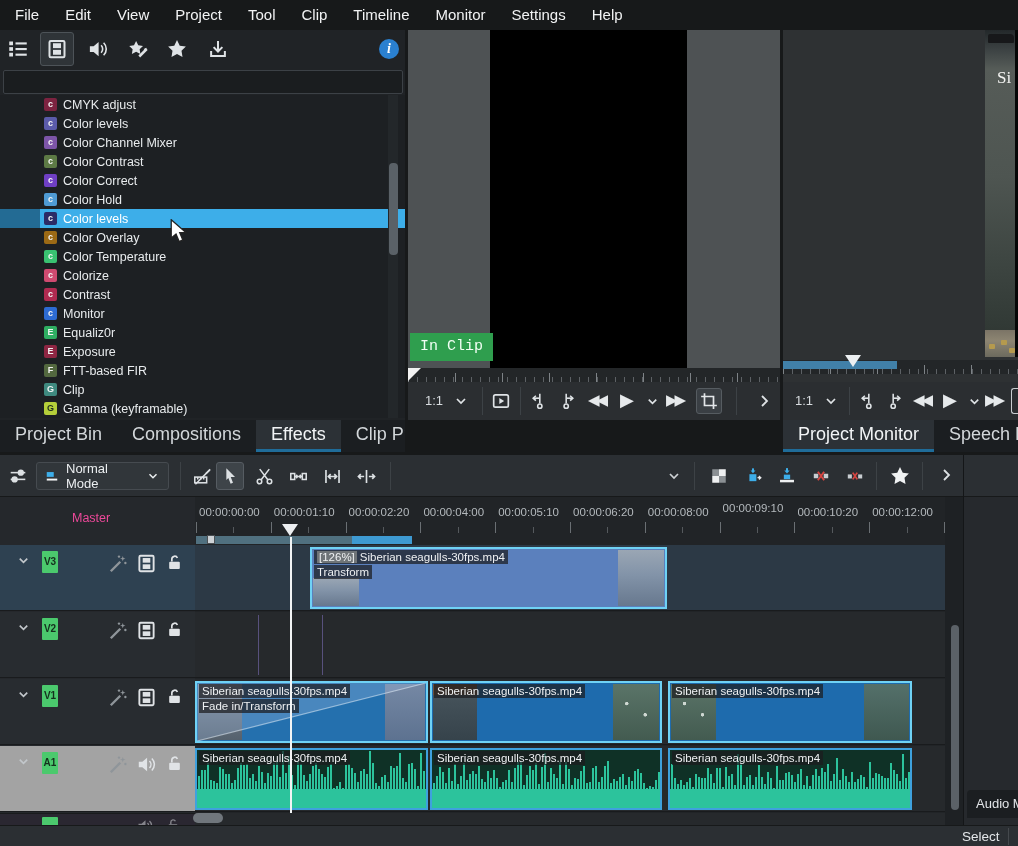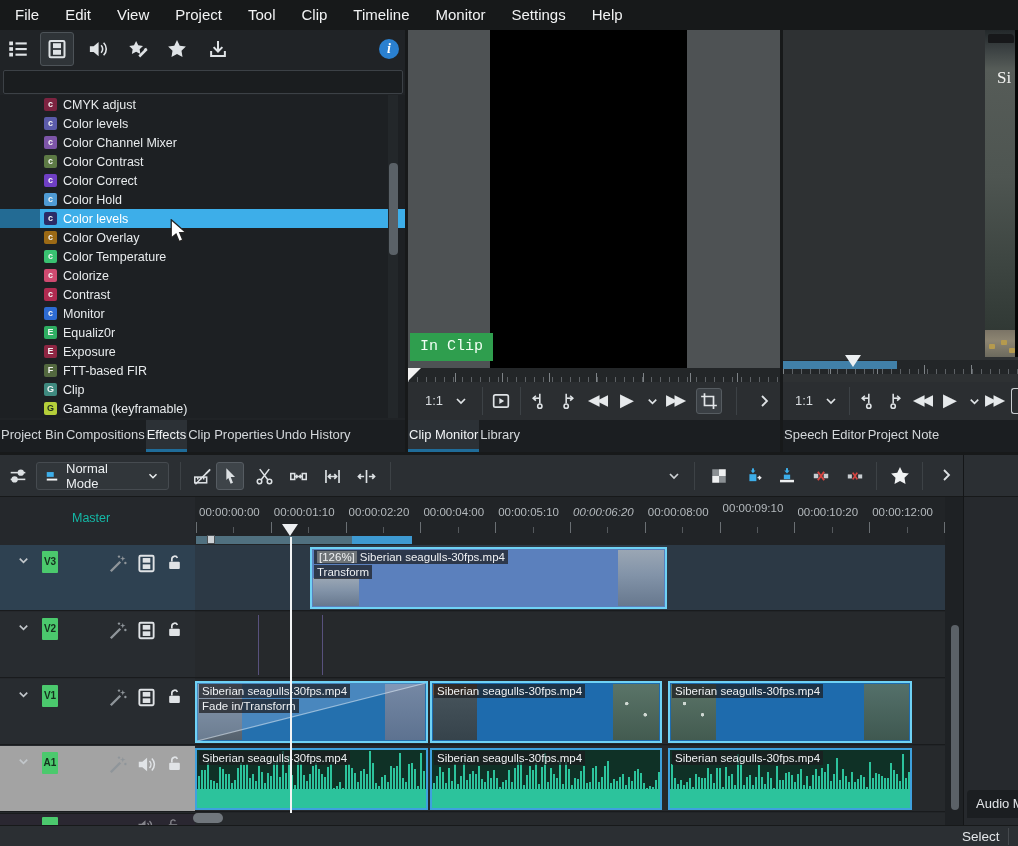--- a/index.html
+++ b/index.html
@@ -32,31 +32,31 @@
 #pm-area{position:absolute;left:783px;top:30px;width:235px;height:390px;background:#2e3133}
 #pm-image{position:absolute;left:202px;top:0;width:33px;height:327px;background:linear-gradient(180deg,#23282a 0%,#3c4243 6%,#565c58 12%,#4e5551 45%,#3e4642 70%,#333b37 88%,#2c332f 100%)}
 #pm-boat{position:absolute;left:3px;top:4px;width:26px;height:9px;background:#17181a;border-radius:2px 4px 1px 1px}
 #pm-si{position:absolute;left:12px;top:38px;font-family:"Liberation Serif",serif;font-size:17px;color:#f4f4f2}
 #pm-deck{position:absolute;left:0;top:300px;width:33px;height:27px;background:linear-gradient(180deg,#7b7466 0%,#8d8572 40%,#6c6a5e 100%)}
 .deck-dot{position:absolute;width:6px;height:5px;background:#b59a4e;border-radius:1px}
 #pm-zone{position:absolute;background:#4180a8;height:8px}
 .playhead-tri{position:absolute;width:0;height:0;border-left:8px solid transparent;border-right:8px solid transparent;border-top:12px solid #eceff1}
 
 .tabbar{position:absolute;top:420px;height:32px;background:#1b1e21;display:flex;align-items:stretch;overflow:hidden}
-.tab{display:flex;align-items:center;padding:0 1px;font-size:13px;color:#d3d7da;white-space:nowrap;border-bottom:3px solid transparent}
+.tab{display:flex;align-items:center;padding:0 15px;font-size:18px;color:#d3d7da;white-space:nowrap;border-bottom:3px solid transparent}
 .tab.active{background:#2c3136;color:#f2f4f6;border-bottom:3px solid #1f6c99}
 
 #tl-toolbar{position:absolute;left:0;top:455px;width:1018px;height:42px;background:#2b2f33;border-bottom:1px solid #17191a}
 #mode-dd{position:absolute;left:36px;top:7px;width:133px;height:28px;background:#31363a;border:1px solid #464b50;border-radius:3px;display:flex;align-items:center;padding:0 8px;gap:7px}
 #mode-dd .lbl{font-size:13px;color:#eceff1;flex:1}
 #timecode{position:absolute;left:404px;top:10px;font-family:"Liberation Mono",monospace;font-size:17px;color:#e3e7ea;letter-spacing:.5px}
 
 #timeline{position:absolute;left:0;top:497px;width:1018px;height:328px;background:#212427;overflow:hidden}
 #tl-headercol{position:absolute;left:0;top:0;width:195px;height:328px;background:#25282c}
-#master-lbl{position:absolute;left:72px;top:14px;font-size:12.5px;color:#14b8a6}
+#master-lbl{position:absolute;left:72px;top:14px;font-size:12.5px;color:#ec4899}
 .track-header{position:absolute;left:0;width:195px;height:66px;background:#282c30;border-bottom:1px solid #191b1d}
 .track-header.active{background:#2e4151}
 .track-header.audio{background:#a3a3a3}
 .th-badge{position:absolute;left:42px;top:6px;width:16px;height:22px;background:#4bc96d;color:#15301d;font-size:10px;font-weight:bold;text-align:center;line-height:22px;border-radius:1px}
 .th-icon{position:absolute;top:9px;color:#e0e3e6}
 #tl-ruler{position:absolute;left:195px;top:0;width:768px;height:48px;background:#212427;overflow:hidden}
 .ruler-lbl{position:absolute;top:9px;font-size:11.5px;color:#b4b9bd;white-space:nowrap}
 #zone-bar{position:absolute;left:1px;top:39px;width:216px;height:8px;background:#50707f}
 #zone-bright{position:absolute;left:157px;top:39px;width:60px;height:8px;background:#3e9ad2}
 #zone-handle{position:absolute;left:12px;top:38px;width:8px;height:9px;background:#ced3d7;border:1px solid #4a4f53}
@@ -353,25 +353,22 @@
       </div>
   </div>
 
   <div class="tabbar" style="left:0;width:405px">
       <div class="tab">Project Bin</div>
       <div class="tab">Compositions</div>
       <div class="tab active">Effects</div>
       <div class="tab">Clip Properties</div>
       <div class="tab">Undo History</div>
     </div>
-  <div class="tabbar" style="left:408px;width:372px">
-      <div class="tab active">Clip Monitor</div>
-      <div class="tab">Library</div>
-    </div>
   <div class="tabbar" style="left:783px;width:235px">
+      <div class="tab active">Project Monitor</div>
       <div class="tab">Speech Editor</div>
       <div class="tab">Project Note</div>
     </div>
 
   <div id="tl-toolbar">
     <div id="mode-dd">
       <span class="icon">
           <svg width="14" height="14" viewBox="0 0 16 16" style="color:currentColor;display:block">
             <g>
               <rect x="2" y="3.5" width="8" height="5.5" fill="#3daee9"></rect>
@@ -694,21 +691,21 @@
         <div style="position: absolute; left: 113.2px; top: 30px; width: 1px; height: 6px; background: rgb(85, 89, 93);"></div>
         <div class="ruler-lbl" style="left: 153.6px; top: 9px; font-size: 11.5px; color: rgb(180, 185, 189); white-space: nowrap; position: absolute;">00:00:02:20</div>
         <div style="position: absolute; left: 150.6px; top: 25px; width: 1px; height: 11px; background: rgb(106, 111, 115);"></div>
         <div style="position: absolute; left: 188px; top: 30px; width: 1px; height: 6px; background: rgb(85, 89, 93);"></div>
         <div class="ruler-lbl" style="left: 228.4px; top: 9px; font-size: 11.5px; color: rgb(180, 185, 189); white-space: nowrap; position: absolute;">00:00:04:00</div>
         <div style="position: absolute; left: 225.4px; top: 25px; width: 1px; height: 11px; background: rgb(106, 111, 115);"></div>
         <div style="position: absolute; left: 262.8px; top: 30px; width: 1px; height: 6px; background: rgb(85, 89, 93);"></div>
         <div class="ruler-lbl" style="left: 303.2px; top: 9px; font-size: 11.5px; color: rgb(180, 185, 189); white-space: nowrap; position: absolute;">00:00:05:10</div>
         <div style="position: absolute; left: 300.2px; top: 25px; width: 1px; height: 11px; background: rgb(106, 111, 115);"></div>
         <div style="position: absolute; left: 337.6px; top: 30px; width: 1px; height: 6px; background: rgb(85, 89, 93);"></div>
-        <div class="ruler-lbl" style="left: 378px; top: 9px; font-size: 11.5px; color: rgb(180, 185, 189); white-space: nowrap; position: absolute; font-style: italic;">00:00:06:20</div>
+        <div class="ruler-lbl" style="left: 378px; top: 9px; font-size: 11.5px; color: rgb(180, 185, 189); white-space: nowrap; position: absolute;">00:00:06:20</div>
         <div style="position: absolute; left: 375px; top: 25px; width: 1px; height: 11px; background: rgb(106, 111, 115);"></div>
         <div style="position: absolute; left: 412.4px; top: 30px; width: 1px; height: 6px; background: rgb(85, 89, 93);"></div>
         <div class="ruler-lbl" style="left: 452.8px; top: 9px; font-size: 11.5px; color: rgb(180, 185, 189); white-space: nowrap; position: absolute;">00:00:08:00</div>
         <div style="position: absolute; left: 449.8px; top: 25px; width: 1px; height: 11px; background: rgb(106, 111, 115);"></div>
         <div style="position: absolute; left: 487.2px; top: 30px; width: 1px; height: 6px; background: rgb(85, 89, 93);"></div>
         <div class="ruler-lbl" style="left: 527.6px; top: 5px; font-size: 11.5px; color: rgb(180, 185, 189); white-space: nowrap; position: absolute; text-align: right;">00:00:09:10</div>
         <div style="position: absolute; left: 524.6px; top: 25px; width: 1px; height: 11px; background: rgb(106, 111, 115);"></div>
         <div style="position: absolute; left: 562px; top: 30px; width: 1px; height: 6px; background: rgb(85, 89, 93);"></div>
         <div class="ruler-lbl" style="left: 602.4px; top: 9px; font-size: 11.5px; color: rgb(180, 185, 189); white-space: nowrap; position: absolute;">00:00:10:20</div>
         <div style="position: absolute; left: 599.4px; top: 25px; width: 1px; height: 11px; background: rgb(106, 111, 115);"></div>

